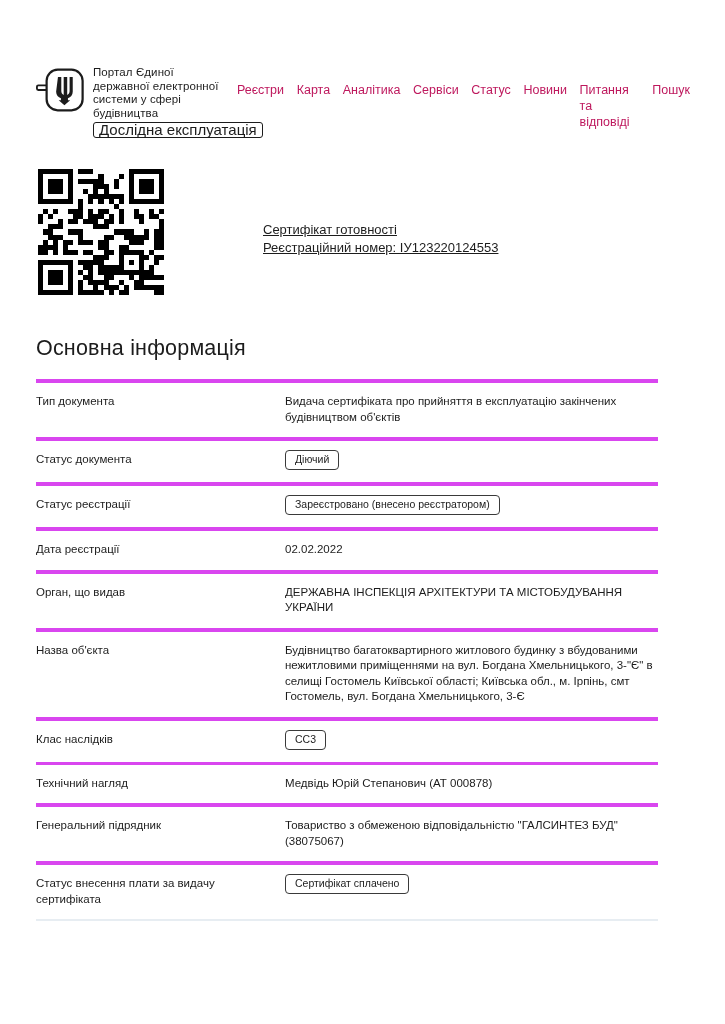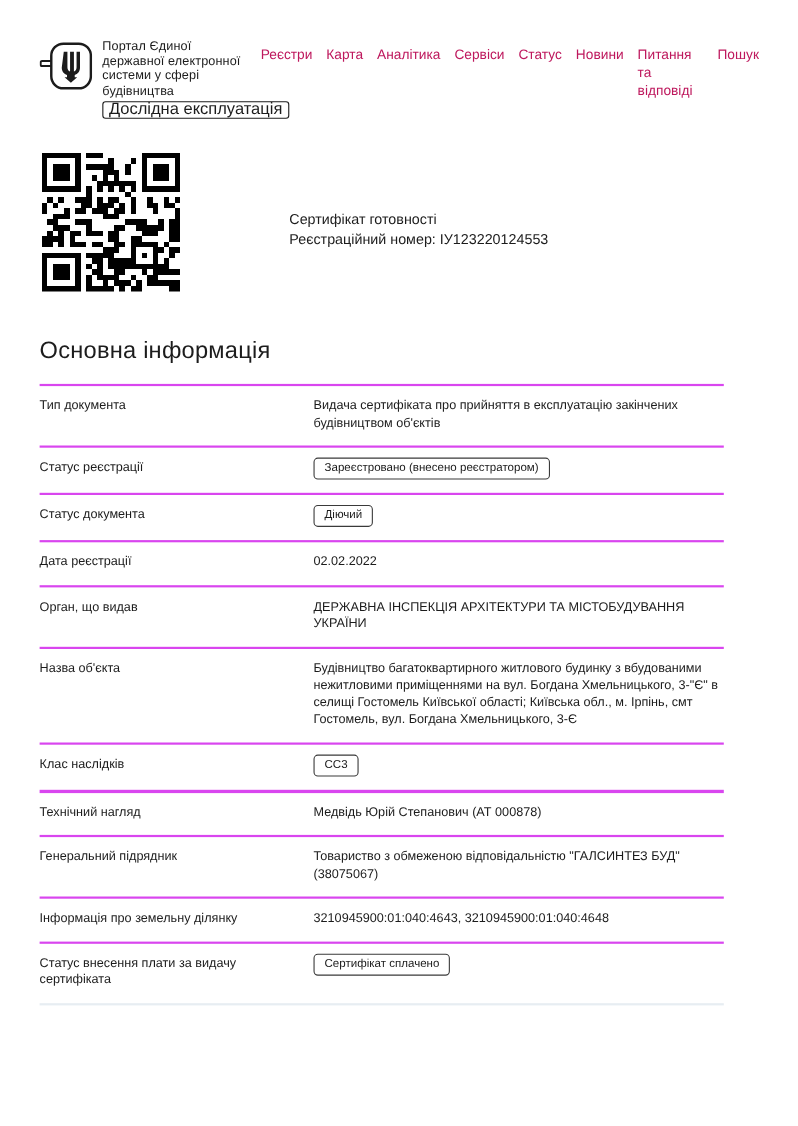--- a/index.html
+++ b/index.html
@@ -8,23 +8,23 @@
     width: 725px; height: 1024px;
     font-family: "Liberation Sans", sans-serif;
     color: #1c1c1c;
     position: relative;
     overflow: hidden;
   }
   .page { padding: 0 35px 0 36px; }
 
   
   .header {
-    margin-top: 36px;
+    margin-top: 66px;
     display: flex;
-    align-items: flex-start;
+    align-items: center;
   }
   .logo-group { display: flex; align-items: flex-start; width: 201px; flex: none; cursor: pointer; }
   .logo-mark { flex: none; margin-top: 1px; }
   .logo-textcol { margin-left: 9px; }
   .logo-title {
     font-size: 11.5px; line-height: 13.5px; font-weight: 400;
     width: 135px; letter-spacing: 0.1px;
   }
   .logo-badge {
     display: inline-block; margin-top: 2px;
@@ -36,36 +36,36 @@
     flex: 1; display: flex; justify-content: space-between;
     margin-top: 6px;
   }
   .nav-item {
     font-size: 12.5px; line-height: 16px; cursor: pointer; color: #be185d;
     text-decoration: none;
   }
   .nav-item.wrap { width: 60px; }
 
   
-  .qr-section { margin-top: 30px; display: flex; }
+  .qr-section { margin-top: 30px; display: flex; text-decoration: underline; }
   .qr-box { width: 126px; height: 126px; margin-left: 2px; flex: none; }
   .cert-block { margin-left: 99px; margin-top: 52px; }
   .cert-title { font-size: 13px; line-height: 17.5px; }
   .cert-reg   { font-size: 13px; line-height: 17.5px; }
 
   
   .section-title {
     margin-top: 40px;
     font-size: 21.5px; line-height: 26px; font-weight: 500;
     letter-spacing: 0.2px;
   }
   .info-table { margin-top: 18px; width: 622px; }
   .info-row {
     display: flex;
-    border-top: 2px solid #d946ef;
+    border-top: 4px solid #d946ef;
     padding: 11px 0 12px 0;
     justify-content: center;
   }
   .info-row:last-child { border-bottom: 2px solid #e7edf2; }
   .info-row.section-break { border-top-width: 3px; }
   .info-label {
     width: 249px; flex: none;
     font-size: 11.5px; line-height: 15.5px;
     padding-right: 16px;
   }
@@ -445,26 +445,26 @@
     </div>
   </div>
 
   <h1 class="section-title">Основна інформація</h1>
   <div class="info-table" id="info-table">
       <div class="info-row">
         <div class="info-label">Тип документа</div>
         <div class="info-value">Видача сертифіката про прийняття в експлуатацію закінчених будівництвом об'єктів</div>
       </div>
       <div class="info-row">
+        <div class="info-label">Статус документа</div>
+        <div class="info-value"><span class="value-badge">Діючий</span></div>
+      </div>
+      <div class="info-row">
         <div class="info-label">Статус реєстрації</div>
         <div class="info-value"><span class="value-badge">Зареєстровано (внесено реєстратором)</span></div>
-      </div>
-      <div class="info-row">
-        <div class="info-label">Статус документа</div>
-        <div class="info-value"><span class="value-badge">Діючий</span></div>
       </div>
       <div class="info-row">
         <div class="info-label">Дата реєстрації</div>
         <div class="info-value">02.02.2022</div>
       </div>
       <div class="info-row">
         <div class="info-label">Орган, що видав</div>
         <div class="info-value">ДЕРЖАВНА ІНСПЕКЦІЯ АРХІТЕКТУРИ ТА МІСТОБУДУВАННЯ УКРАЇНИ</div>
       </div>
       <div class="info-row">
@@ -477,22 +477,18 @@
       </div>
       <div class="info-row section-break">
         <div class="info-label">Технічний нагляд</div>
         <div class="info-value">Медвідь Юрій Степанович (АТ 000878)</div>
       </div>
       <div class="info-row">
         <div class="info-label">Генеральний підрядник</div>
         <div class="info-value">Товариство з обмеженою відповідальністю "ГАЛСИНТЕЗ БУД"(38075067)</div>
       </div>
       <div class="info-row">
-        <div class="info-label">Інформація про земельну ділянку</div>
-        <div class="info-value">3210945900:01:040:4643, 3210945900:01:040:4648</div>
-      </div>
-      <div class="info-row">
         <div class="info-label">Статус внесення плати за видачу сертифіката</div>
         <div class="info-value"><span class="value-badge">Сертифікат сплачено</span></div>
       </div>
     </div>
 
 </div>
 
 </body></html>

